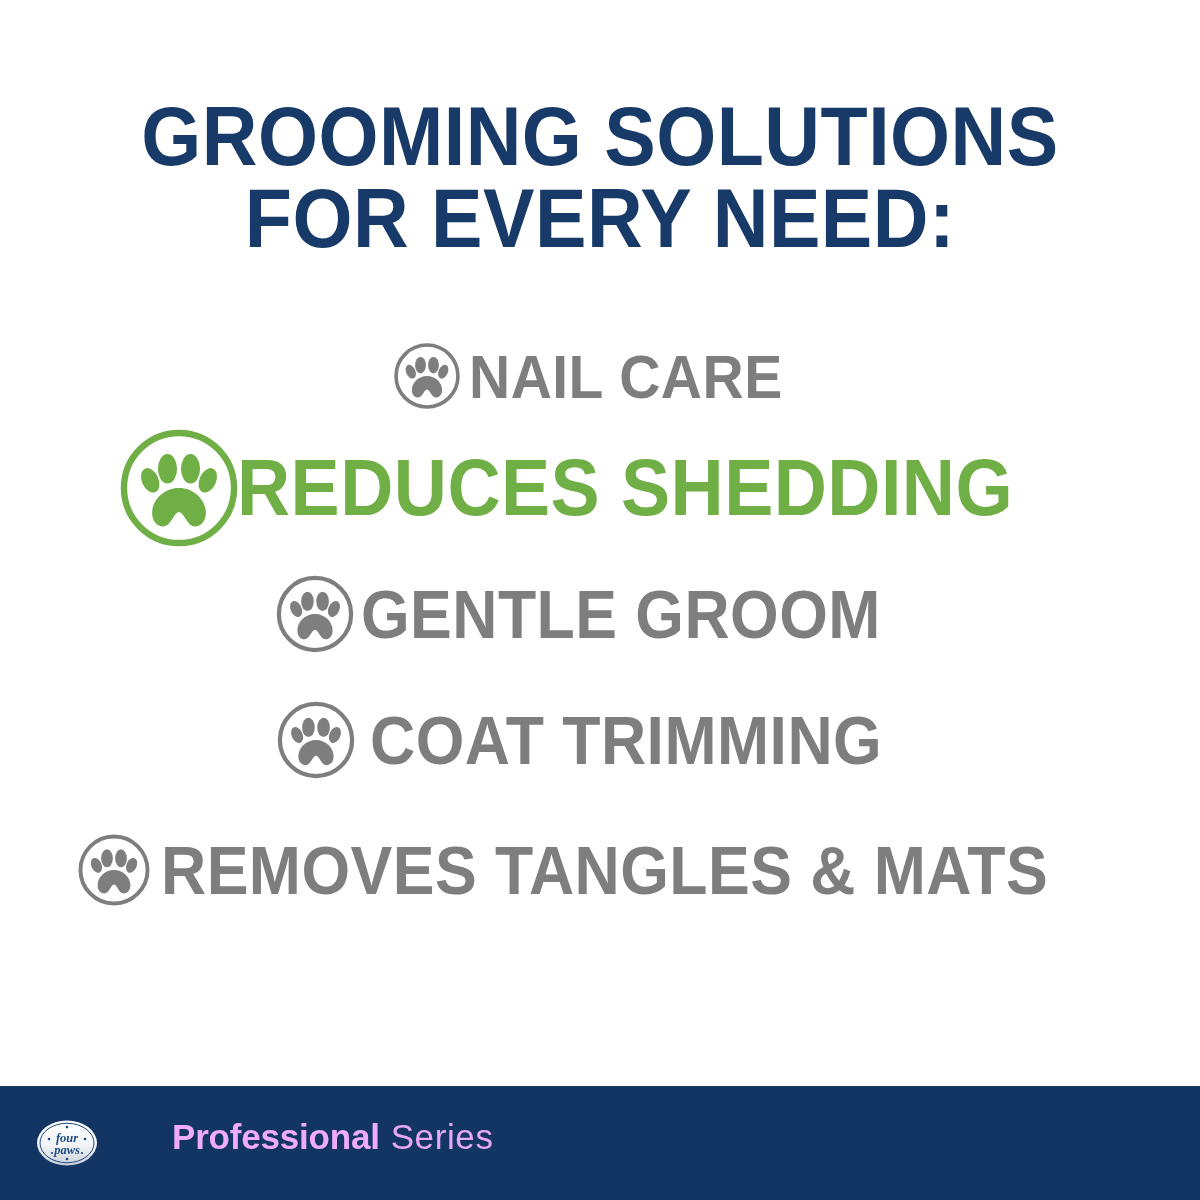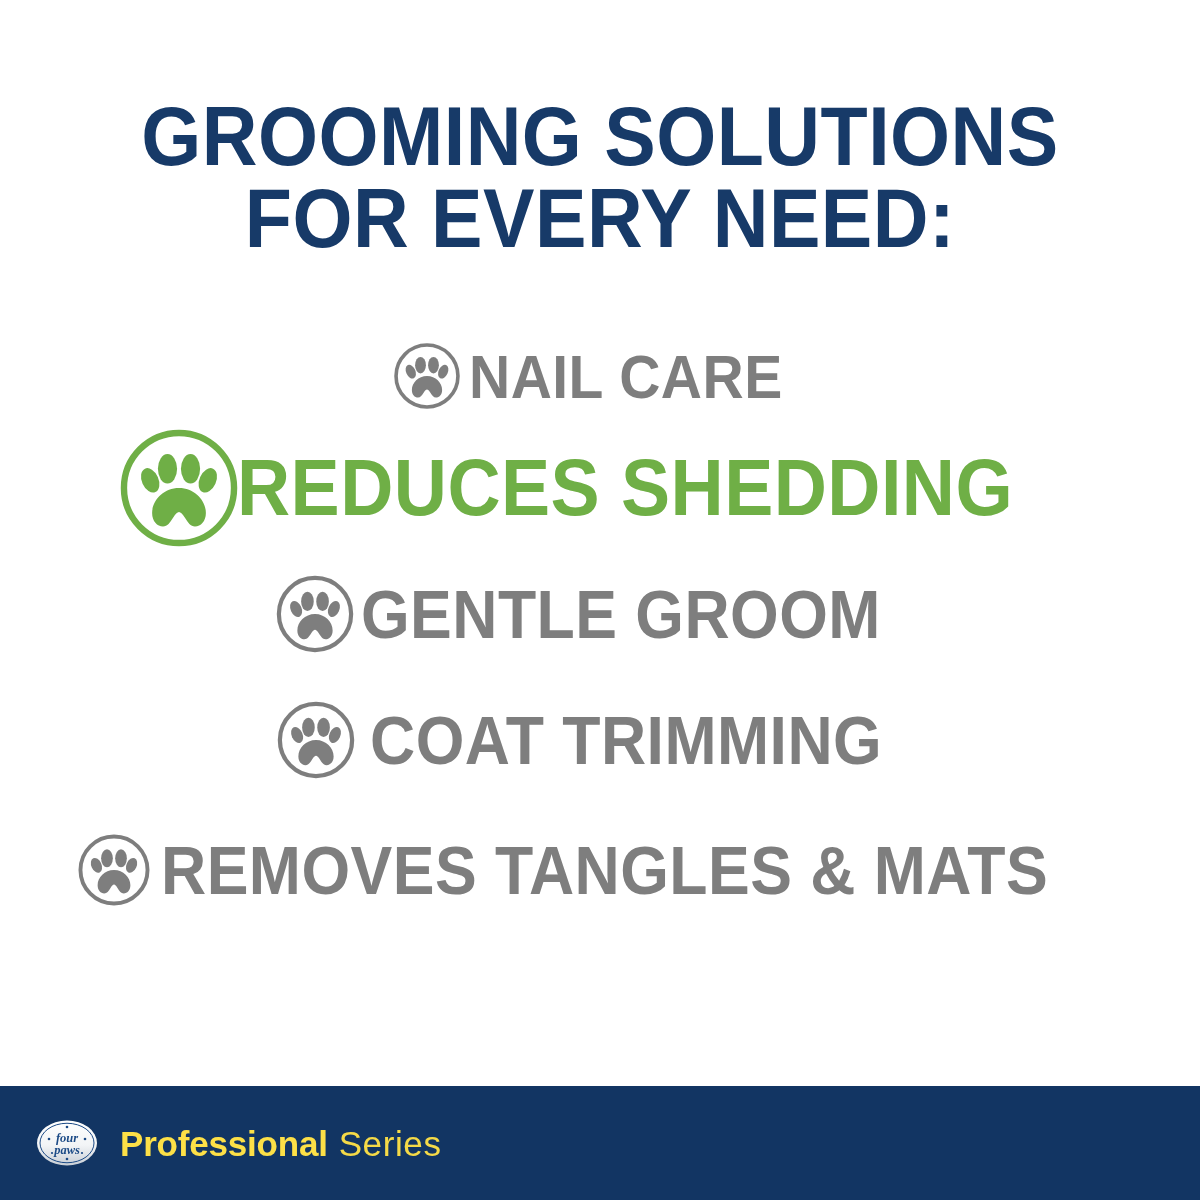--- a/index.html
+++ b/index.html
@@ -104,40 +104,41 @@
     bottom: 0;
     width: 1200px;
     height: 114px;
     background: #123563;
     display: flex;
     align-items: center;
   }
 
   .brand {
     display: flex;
-    align-items: center;
+    align-items: flex-start;
     margin-left: 36px;
+    gap: 36px;
   }
 
   .four-paws-badge {
     width: 62px;
     height: 48px;
     flex: 0 0 auto;
   }
 
   .magic-coat {
     flex: 0 0 auto;
     margin-left: 2px;
     position: relative;
   }
 
   .professional-series {
     flex: 0 0 auto;
-    margin-left: 22px;
-    color: #fde047;
+    margin-left: 38px;
+    color: #f0abfc;
     font-size: 35px;
     line-height: 1;
     white-space: nowrap;
     display: flex;
     align-items: baseline;
     gap: 11px;
   }
   .professional-series .pro {
     font-weight: 700;
     letter-spacing: -0.2px;

